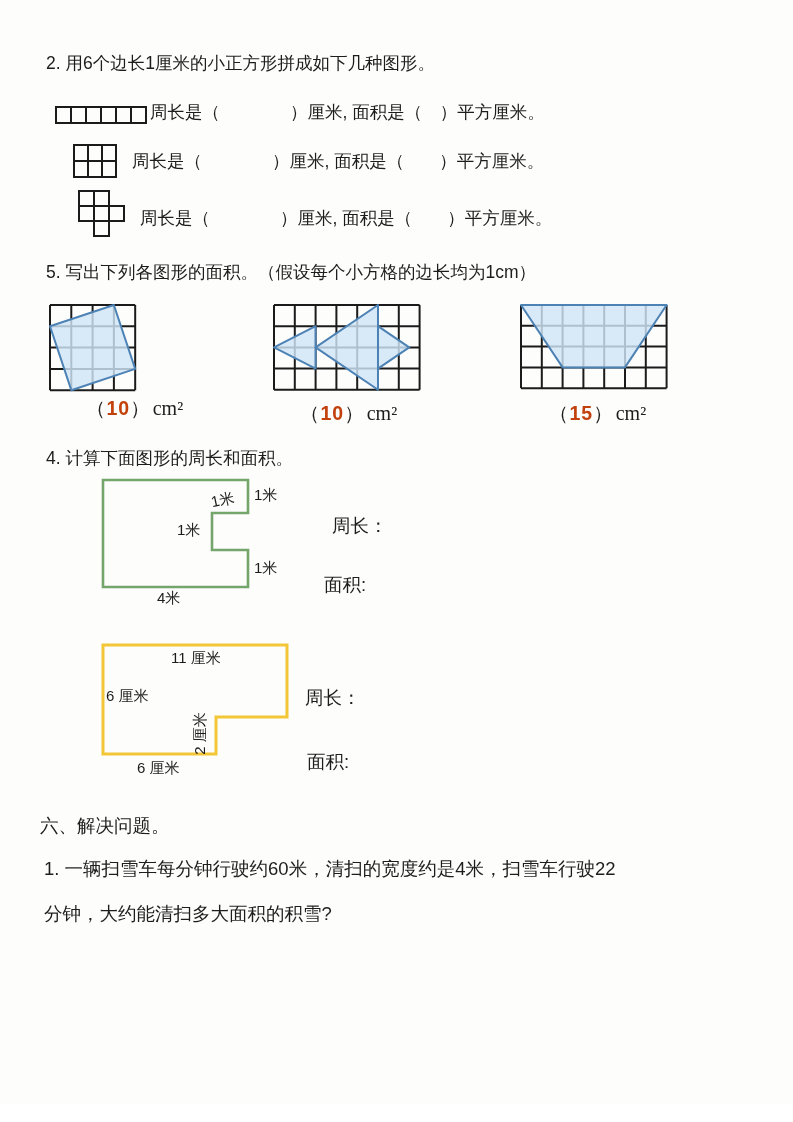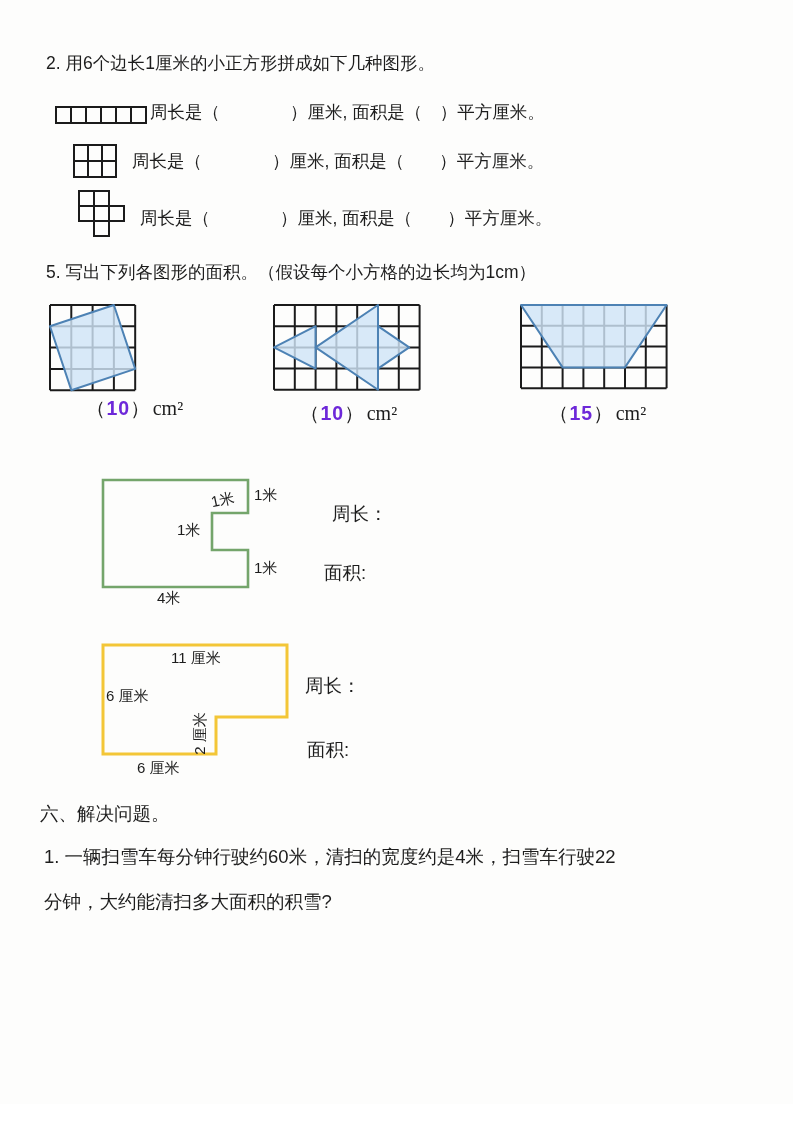--- a/index.html
+++ b/index.html
@@ -4,25 +4,25 @@
 <style>
   html,body{margin:0;padding:0;background:#ffffff;}
   .page{
     position:relative;width:793px;height:1104px;margin:0 auto;
     background:#fdfdfc;color:#1d1d1d;
     font-family:"Liberation Sans","DejaVu Sans",sans-serif;
     overflow:hidden;
   }
   .abs{position:absolute;white-space:nowrap;line-height:1.25;}
   .t17{font-size:17.5px;}
-  .t18{font-size:18.5px;}
+  .t18{font-size:18.5px;margin-top:12px;}
   .small{font-size:15px;}
   .bold{font-weight:normal;}
   .ans{font-size:19.5px;letter-spacing:1px;}
-  .ans .red{color:#6d28d9;font-weight:bold;}
+  .ans .red{color:#c2410c;font-weight:bold;}
   .ans .unit{font-family:"Liberation Serif","DejaVu Serif",serif;font-size:20px;letter-spacing:0;margin-left:2px;}
   svg.fig{display:block;}
 </style>
 </head>
 <body>
 
 <div class="page">
 
   <div class="abs t17" style="left:46px;top:53px">2. 用6个边长1厘米的小正方形拼成如下几种图形。</div>
 
@@ -109,20 +109,21 @@
   <div class="abs ans" style="left:86px;top:396px">
     <span>（</span><span class="red">10</span><span>）</span><span class="unit">cm²</span>
   </div>
   <div class="abs ans" style="left:300px;top:401px">
     <span>（</span><span class="red">10</span><span>）</span><span class="unit">cm²</span>
   </div>
   <div class="abs ans" style="left:549px;top:401px">
     <span>（</span><span class="red">15</span><span>）</span><span class="unit">cm²</span>
   </div>
 
+  <div class="abs t17" style="left:46px;top:448px">4. 计算下面图形的周长和面积。</div>
 
   <svg class="fig abs" style="left:100px;top:477px" width="151" height="113" viewBox="0 0 151 113">
       <polygon points="3,3 148,3 148,36 112,36 112,73 148,73 148,110 3,110" fill="none" stroke="#74a56b" stroke-width="2.6" stroke-linejoin="miter"></polygon>
     </svg>
   <div class="abs small" style="left:211px;top:491px;transform:rotate(-12deg)">1米</div>
   <div class="abs small" style="left:254px;top:486px">1米</div>
   <div class="abs small" style="left:177px;top:521px">1米</div>
   <div class="abs small" style="left:254px;top:559px">1米</div>
   <div class="abs small" style="left:157px;top:589px">4米</div>
   <div class="abs t18" style="left:332px;top:502px">周长：</div>

